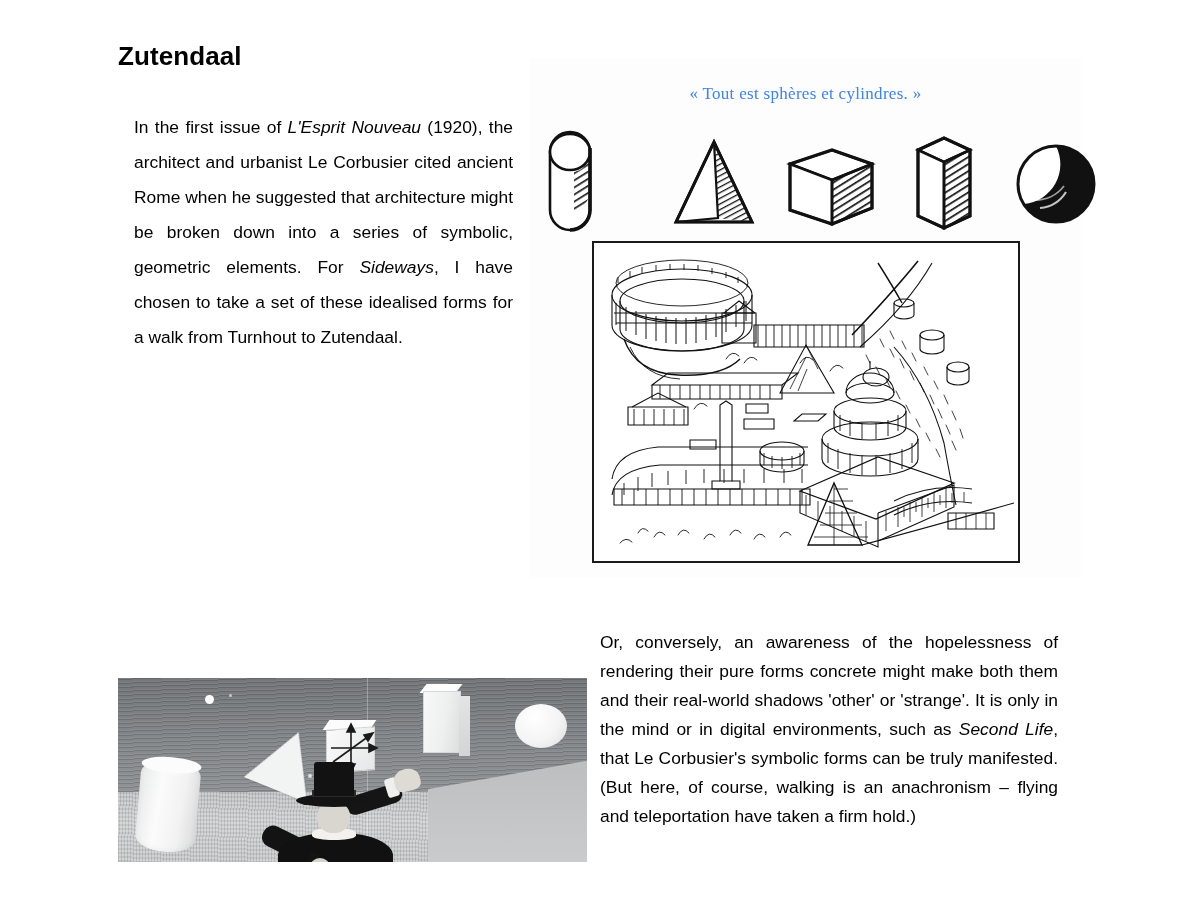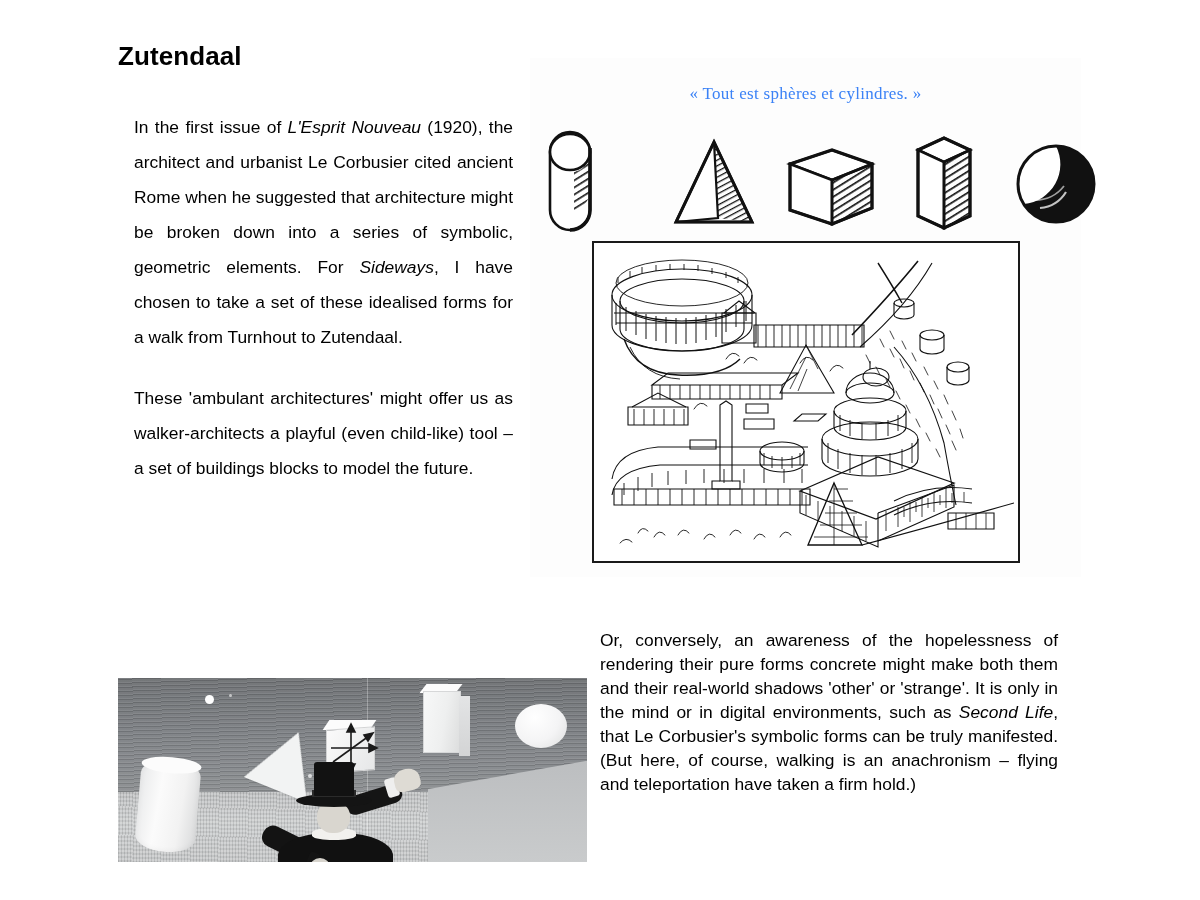--- a/index.html
+++ b/index.html
@@ -27,21 +27,21 @@
     font-size:17.4px;line-height:35px;
     text-align:justify;text-justify:inter-word;
     -webkit-hyphens:none;hyphens:none;margin-top:20px;
   }
   .left-col p{margin:0 0 26px 0;}
   .left-col p:last-child{margin-bottom:0;}
 
   
   .right-col{
     position:absolute;left:600px;top:628px;width:458px;
-    font-size:17.4px;line-height:24px;
+    font-size:17.4px;line-height:29px;
     text-align:justify;
   }
   .right-col p{margin:0;}
   em{font-style:italic;}
 
   
   .figure-panel{
     position:absolute;left:530px;top:58px;width:551px;height:519px;
     background:#fdfdfd;
   }
@@ -195,23 +195,20 @@
 </head>
 <body>
 
 <div class="slide">
 
   <h1 class="page-title">Zutendaal</h1>
 
   <div class="left-col">
     <p>
       <span>In the first issue of </span><em>L'Esprit Nouveau</em><span> (1920), the architect and urbanist Le Corbusier cited ancient Rome when he suggested that architecture might be broken down into a series of symbolic, geometric elements. For </span><em>Sideways</em><span>, I have chosen to take a set of these idealised forms for a walk from Turnhout to Zutendaal.</span>
-    </p>
-    <p>
-      <span>These 'ambulant architectures' might offer us as walker-architects a playful (even child-like) tool – a set of buildings blocks to model the future.</span>
     </p>
   </div>
 
   <div class="right-col">
     <p>
       <span>Or, conversely, an awareness of the hopelessness of rendering their pure forms concrete might make both them and their real-world shadows 'other' or 'strange'. It is only in the mind or in digital environments, such as </span><em>Second Life</em><span>, that Le Corbusier's symbolic forms can be truly manifested. (But here, of course, walking is an anachronism – flying and teleportation have taken a firm hold.)</span>
     </p>
   </div>
 
   <div class="figure-panel">

